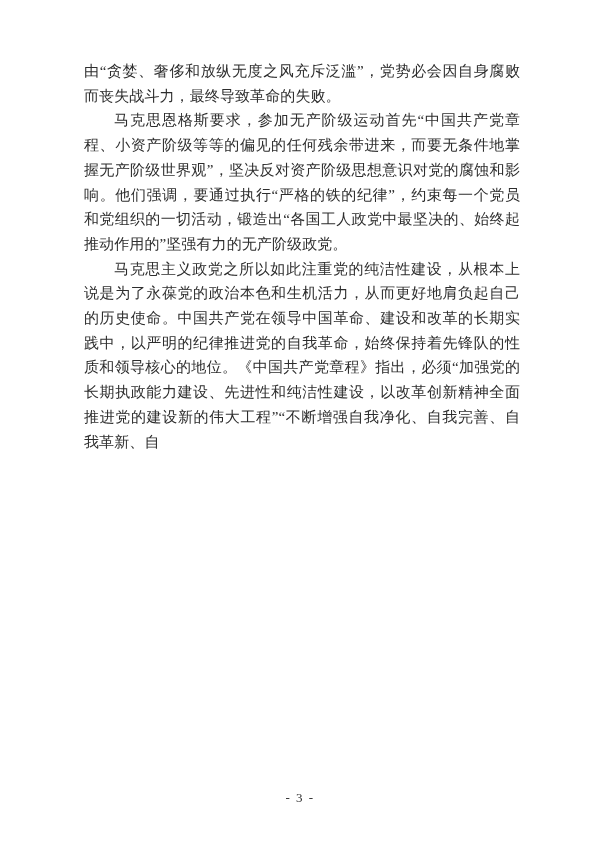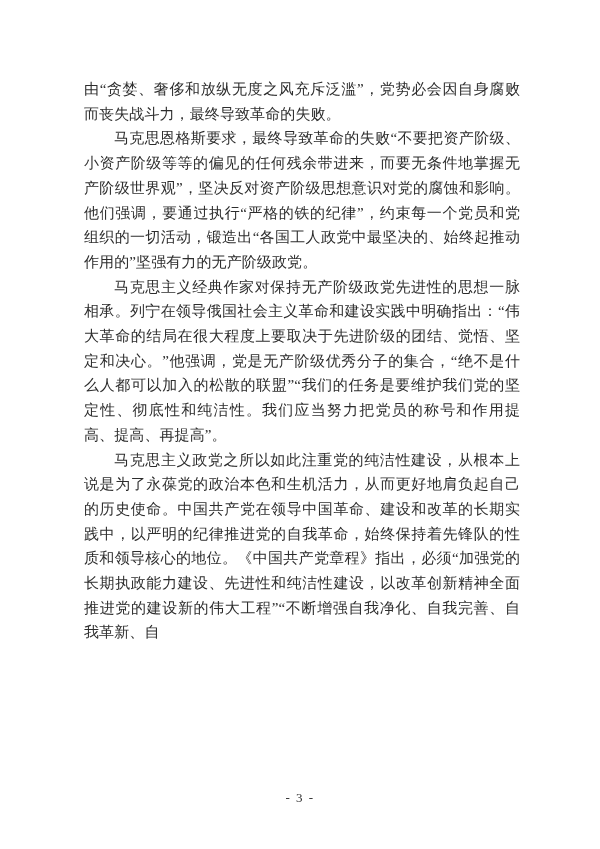--- a/index.html
+++ b/index.html
@@ -16,21 +16,21 @@
     position: relative;
     width: 600px;
     height: 849px;
     background: var(--bg, #ffffff);
     color: var(--fg, #2d2d2d);
     overflow: hidden;
   }
   .content {
     position: absolute;
     left: 84px;
-    top: 77px;
+    top: 59px;
     width: 436px;
   }
   .para {
     margin: 0;
     padding: 0;
     font-size: 15px;
     line-height: 24.7px;
     text-align: justify;
     text-justify: inter-ideograph;
     letter-spacing: 0.1px;
@@ -51,20 +51,19 @@
     letter-spacing: 1.5px;
     color: var(--fg, #2d2d2d);
   }
 </style>
 </head>
 <body>
 
 <div class="page">
   <div class="content" id="doc-body">
       <p class="para">由“贪婪、奢侈和放纵无度之风充斥泛滥”，党势必会因自身腐败而丧失战斗力，最终导致革命的失败。</p>
-      <p class="para indent">马克思恩格斯要求，最终导致革命的失败“不要把资产阶级、小资产阶级等等的偏见的任何残余带进来，而要无条件地掌握无产阶级世界观”，坚决反对资产阶级思想意识对党的腐蚀和影响。他们强调，要通过执行“严格的铁的纪律”，约束每一个党员和党组织的一切活动，锻造出“各国工人政党中最坚决的、始终起推动作用的”坚强有力的无产阶级政党。</p>
-      <p class="para indent">马克思主义经典作家对保持无产阶级政党先进性的思想一脉相承。列宁在领导俄国社会主义革命和建设实践中明确指出：“伟大革命的结局在很大程度上要取决于先进阶级的团结、觉悟、坚定和决心。”他强调，党是无产阶级优秀分子的集合，“绝不是什么人都可以加入的松散的联盟”“我们的任务是要维护我们党的坚定性、彻底性和纯洁性。我们应当努力把党员的称号和作用提高、提高、再提高”。</p>
+      <p class="para indent">马克思恩格斯要求，参加无产阶级运动首先“中国共产党章程、小资产阶级等等的偏见的任何残余带进来，而要无条件地掌握无产阶级世界观”，坚决反对资产阶级思想意识对党的腐蚀和影响。他们强调，要通过执行“严格的铁的纪律”，约束每一个党员和党组织的一切活动，锻造出“各国工人政党中最坚决的、始终起推动作用的”坚强有力的无产阶级政党。</p>
       <p class="para indent">马克思主义政党之所以如此注重党的纯洁性建设，从根本上说是为了永葆党的政治本色和生机活力，从而更好地肩负起自己的历史使命。中国共产党在领导中国革命、建设和改革的长期实践中，以严明的纪律推进党的自我革命，始终保持着先锋队的性质和领导核心的地位。《中国共产党章程》指出，必须“加强党的长期执政能力建设、先进性和纯洁性建设，以改革创新精神全面推进党的建设新的伟大工程”“不断增强自我净化、自我完善、自我革新、自</p>
     </div>
   <div class="footer">
     <span>- 3 -</span>
   </div>
 </div>
 
 </body></html>

